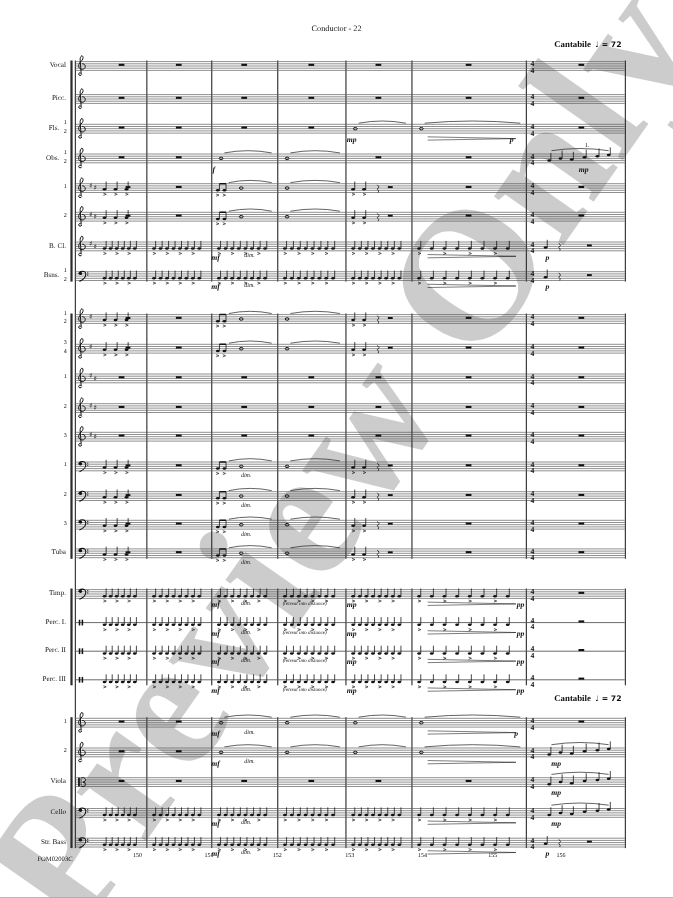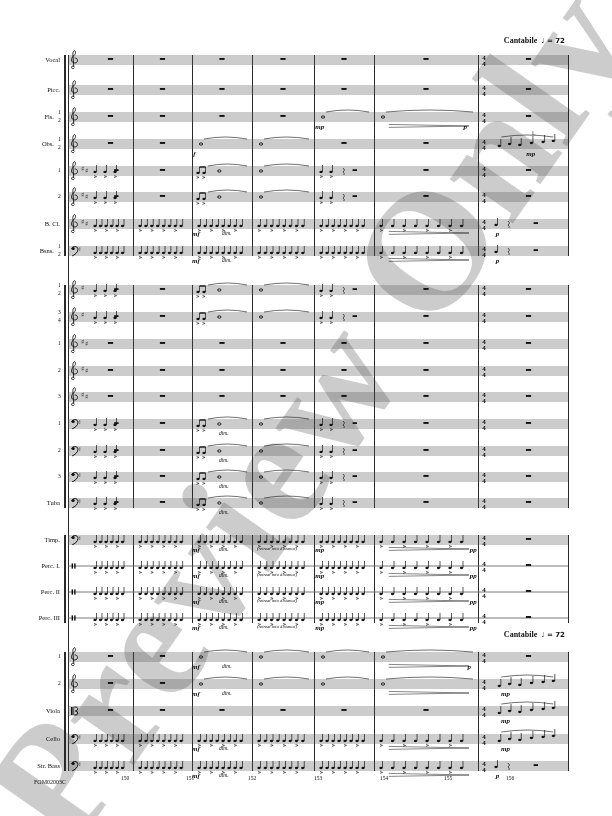--- a/index.html
+++ b/index.html
@@ -23,20 +23,21 @@
   .ftr{position:absolute;left:34px;top:779px;font-size:6px;}
   .bar{position:absolute;width:1px;background:#2a2a2a;}
   .bar2{position:absolute;width:2px;background:#2a2a2a;}
   svg{position:absolute;left:0;}
 </style>
 </head>
 <body>
 
 <div id="page">
   <div id="wm">Preview Only</div>
+  <div class="ttl">Conductor - 22</div>
   <div class="tempo" style="left:425px;top:36px;"><span>Cantabile</span>&nbsp;&nbsp;<span class="nsym">♩ = 72</span></div>
   <div class="tempo" style="left:425px;top:630px;"><span>Cantabile</span>&nbsp;&nbsp;<span class="nsym">♩ = 72</span></div>
   <div class="ftr">FOM02003C</div>
   <div id="score">
       <div class="bar" style="left: 68px; top: 55px; height: 716px;"></div>
       <div class="bar2" style="left: 64px; top: 55px; height: 201px;"></div>
       <div class="bar" style="left: 133px; top: 55px; height: 201px;"></div>
       <div class="bar" style="left: 192px; top: 55px; height: 201px;"></div>
       <div class="bar" style="left: 252px; top: 55px; height: 201px;"></div>
       <div class="bar" style="left: 314px; top: 55px; height: 201px;"></div>

